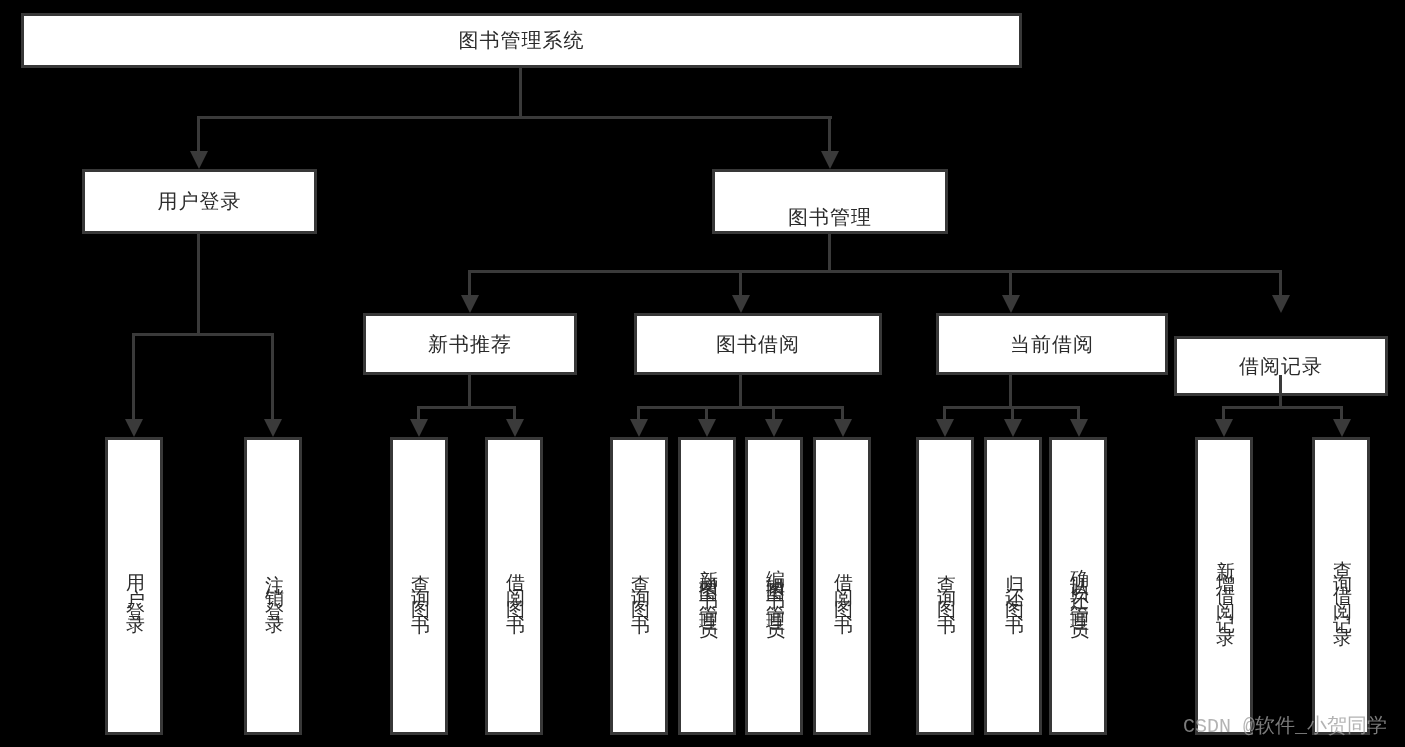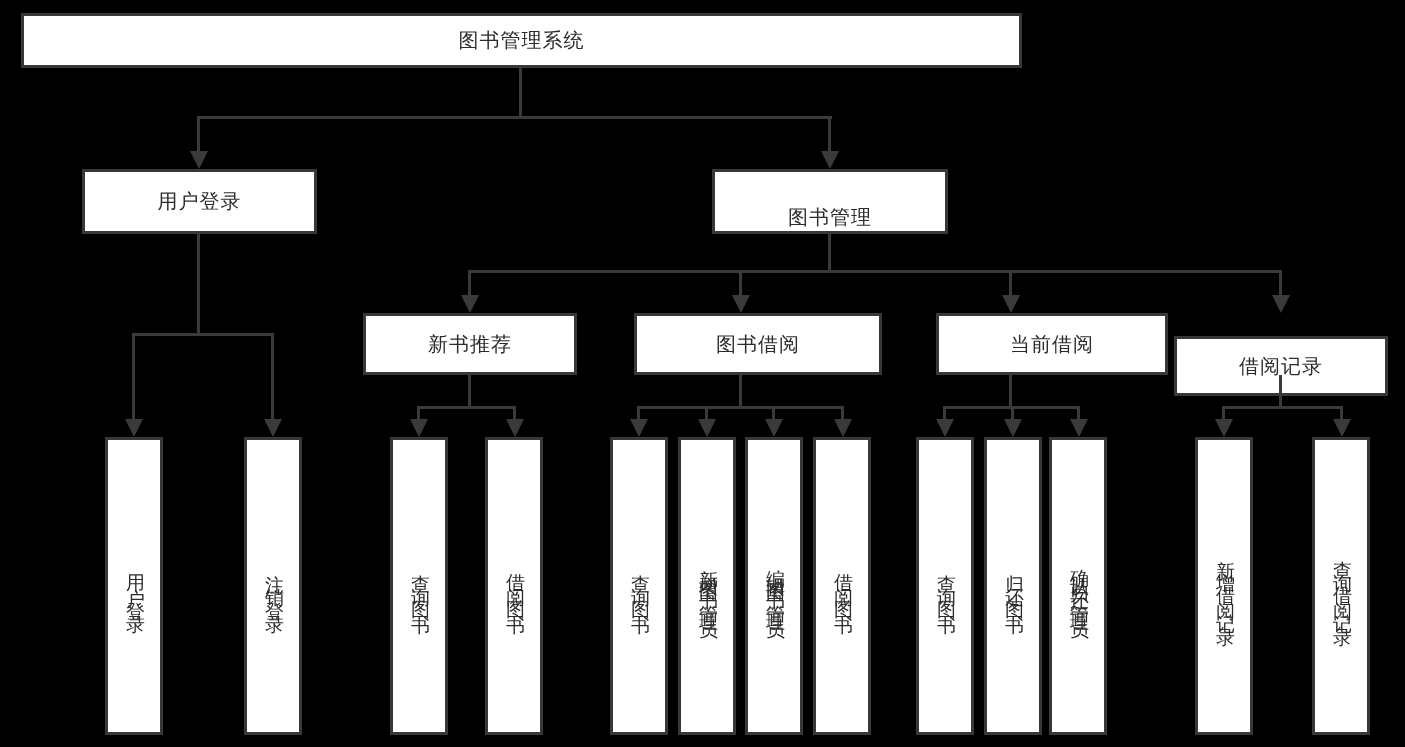--- a/index.html
+++ b/index.html
@@ -142,14 +142,15 @@
     <span class="vtext dense">确认归还（管理员）</span>
   </div>
 
   <div class="vbox" style="left:1195px;top:437px;width:58px;height:298px;">
     <span class="vtext">新增借阅记录</span>
   </div>
   <div class="vbox" style="left:1312px;top:437px;width:58px;height:298px;">
     <span class="vtext">查询借阅记录</span>
   </div>
 
+  <div class="watermark">CSDN @软件_小贺同学</div>
 
 </div>
 
 </body></html>

